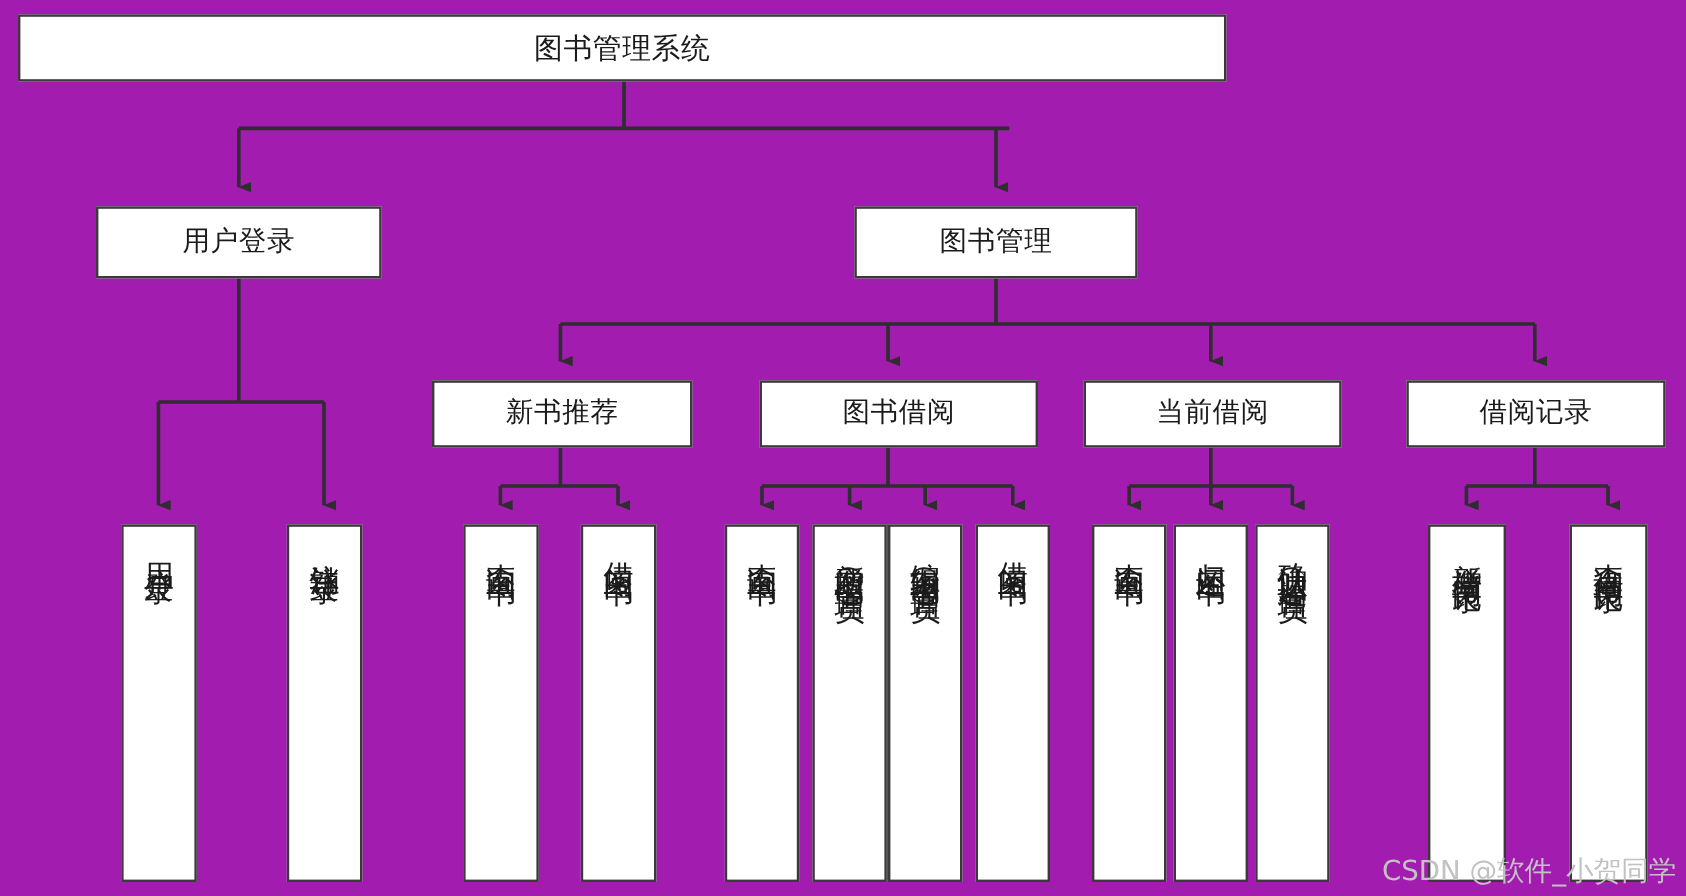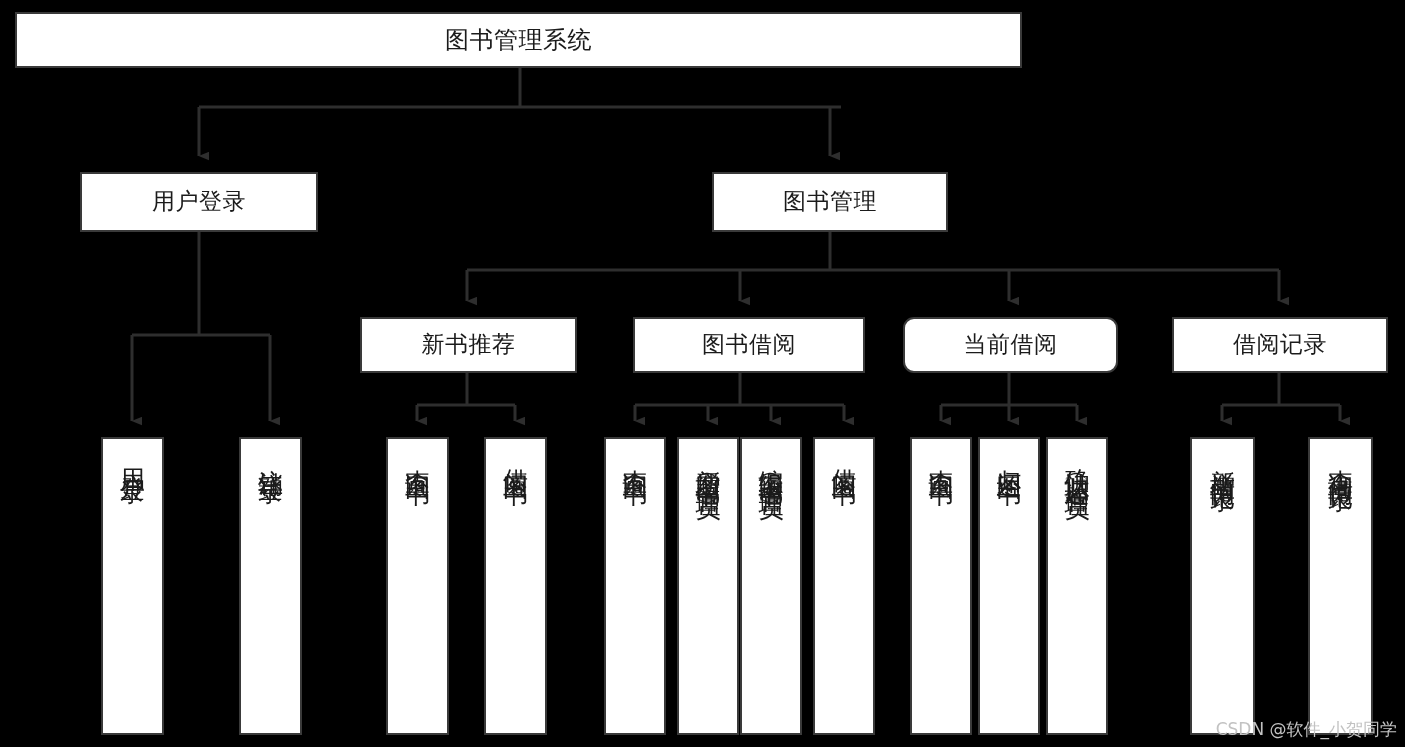--- a/index.html
+++ b/index.html
@@ -8,21 +8,21 @@
     padding: 0;
     background: #ffffff;
   }
   body {
     font-family: "DejaVu Sans", "Liberation Sans", sans-serif;
   }
   #diagram-root {
     position: relative;
     width: 1405px;
     height: 747px;
-    background: #000000;
+    background: #a21caf;
     overflow: hidden;
     text-decoration: underline;
   }
   #edge-layer {
     position: absolute;
     left: 0;
     top: 0;
     width: 1405px;
     height: 747px;
     pointer-events: none;
@@ -65,21 +65,21 @@
     font-size: 25px;
     line-height: 1;
     letter-spacing: 4px;
     white-space: nowrap;
     text-align: start;
   }
   #watermark {
     position: absolute;
     right: 8px;
     bottom: 6px;
-    font-size: 17px;
+    font-size: 23px;
     color: #c2c2c2;
     white-space: nowrap;
     z-index: 5;
     font-family: "DejaVu Sans", "Liberation Sans", sans-serif;
   }
 </style>
 </head>
 <body>
 
 <div id="diagram-root">
@@ -147,21 +147,21 @@
   </div>
 
   <div class="node horiz" style="left:712px; top:172px; width:236px; height:60px;">
     <span class="node-label">图书管理</span>
   </div>
 
   <div class="node horiz" style="left:633px; top:317px; width:232px; height:56px;">
     <span class="node-label">图书借阅</span>
   </div>
 
-  <div class="node horiz" style="left:903px; top:317px; width:215px; height:56px;border-radius:11px;">
+  <div class="node horiz" style="left:903px; top:317px; width:215px; height:56px;">
     <span class="node-label">当前借阅</span>
   </div>
 
   <div class="node horiz" style="left:1172px; top:317px; width:216px; height:56px;">
     <span class="node-label">借阅记录</span>
   </div>
 
   <div class="node leaf" style="left:101px; top:437px; width:63px; height:298px;">
     <span class="node-label">用户登录</span>
   </div>

